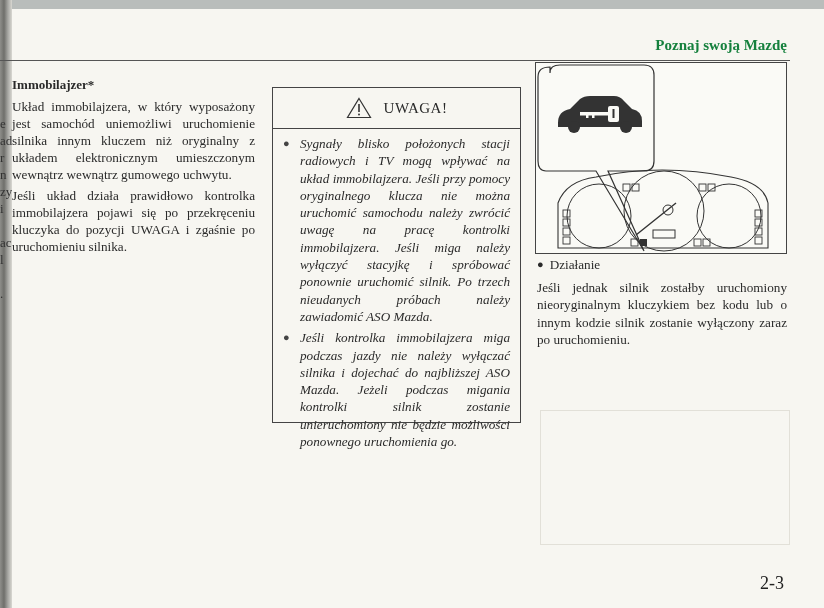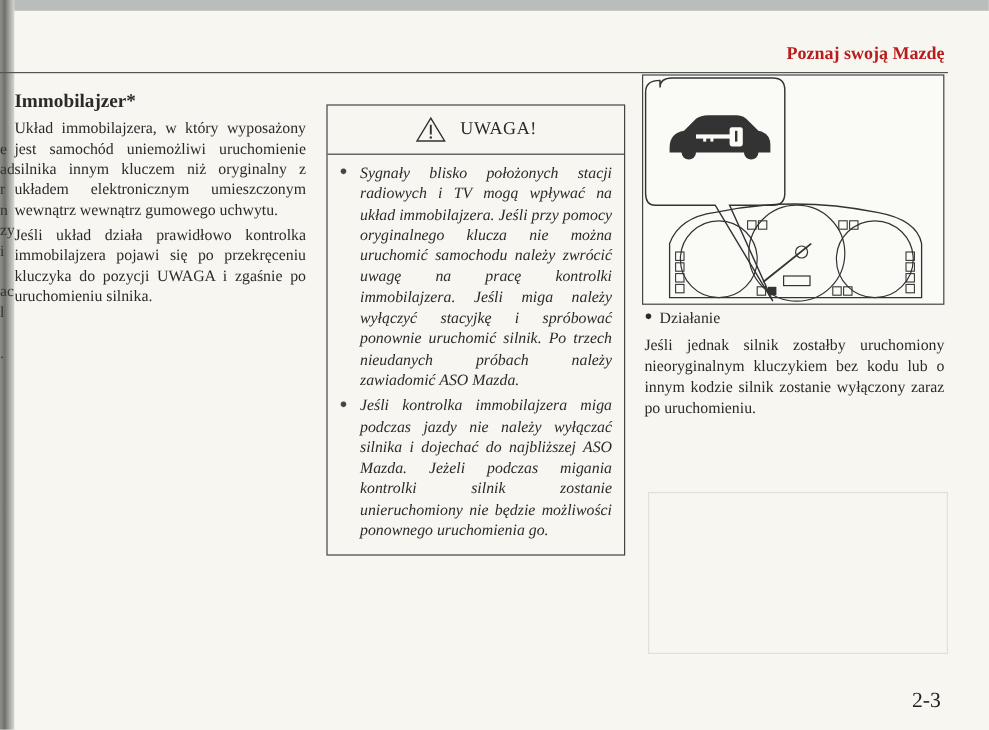--- a/index.html
+++ b/index.html
@@ -7,28 +7,28 @@
     width: 824px; height: 608px; overflow: hidden; position: relative;
     background: #f7f6f1;
     font-family: "Liberation Serif", "DejaVu Serif", serif;
     color: #2a2a2a;
   }
   .top-band { position: absolute; left: 0; top: 0; width: 824px; height: 9px; background: #b9bdbb; }
   .binding { position: absolute; left: 0; top: 0; width: 12px; height: 608px;
     background: linear-gradient(to right, #8e8e8a 0, #6f6f6b 4px, #a8a8a4 8px, #d9d8d2 12px); }
   .binding-text { position: absolute; left: 0; top: 115px; width: 12px; overflow: hidden;
     font-size: 13px; line-height: 17px; color: #333; white-space: pre; }
-  .page-header { position: absolute; right: 37px; top: 37px; font-weight: bold; font-size: 15px; color: #b91c1c; }
+  .page-header { position: absolute; right: 37px; top: 37px; font-weight: bold; font-size: 15px; color: #15803d; }
   .header-rule { position: absolute; left: 0; top: 60px; width: 790px; height: 1px; background: #555; }
 
   .col-left { position: absolute; left: 12px; top: 76px; width: 243px; font-size: 13.2px; line-height: 17.1px; text-align: justify; }
-  .col-left h2 { font-size: 16px; margin: 0 0 5px 0; font-weight: bold; }
+  .col-left h2 { font-size: 13px; margin: 0 0 5px 0; font-weight: bold; }
   .col-left p { margin: 0 0 3px 0; }
 
-  .warning-box { position: absolute; left: 272px; top: 87px; width: 249px; height: 376px; border: 1.5px solid #444; box-sizing: border-box; }
+  .warning-box { position: absolute; left: 272px; top: 87px; width: 249px; height: 336px; border: 1.5px solid #444; box-sizing: border-box; }
   .warning-head { height: 40px; border-bottom: 1.5px solid #444; display: flex; align-items: center; justify-content: center; gap: 12px; }
   .warning-head .tri { width: 26px; height: 22px; }
   .warning-head span.title { font-size: 15px; letter-spacing: 0.5px; }
   .warning-body { padding: 6px 10px 0 10px; font-size: 13.2px; line-height: 17.3px; text-align: justify; }
   .bullet-item { display: flex; margin-bottom: 4px; }
   .bullet-dot { flex: 0 0 17px; font-size: 11px; line-height: 17.3px; color: #444; }
   .bullet-text { flex: 1; font-style: italic; }
 
   .illustration { position: absolute; left: 535px; top: 62px; width: 252px; height: 192px; border: 1.3px solid #444; box-sizing: border-box; background: #fafaf6; }
   .right-col { position: absolute; left: 537px; top: 256px; width: 250px; font-size: 13.2px; line-height: 17.2px; text-align: justify; }

